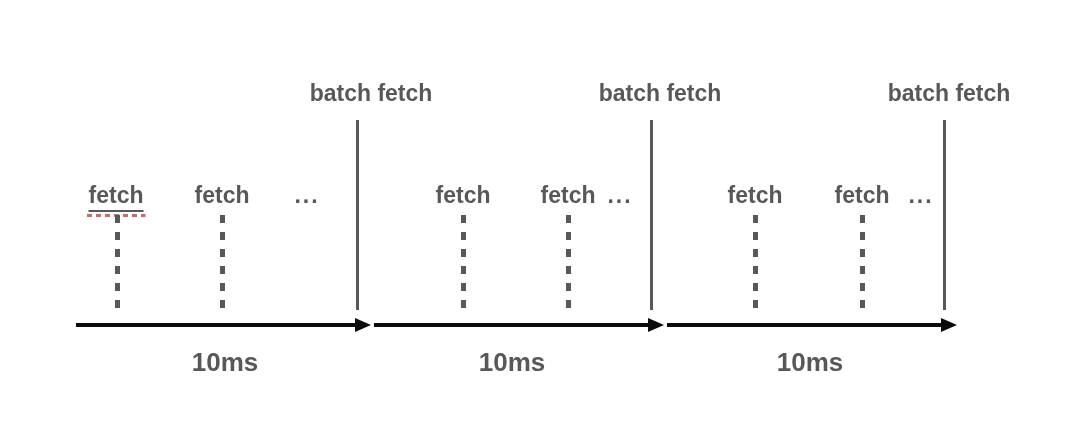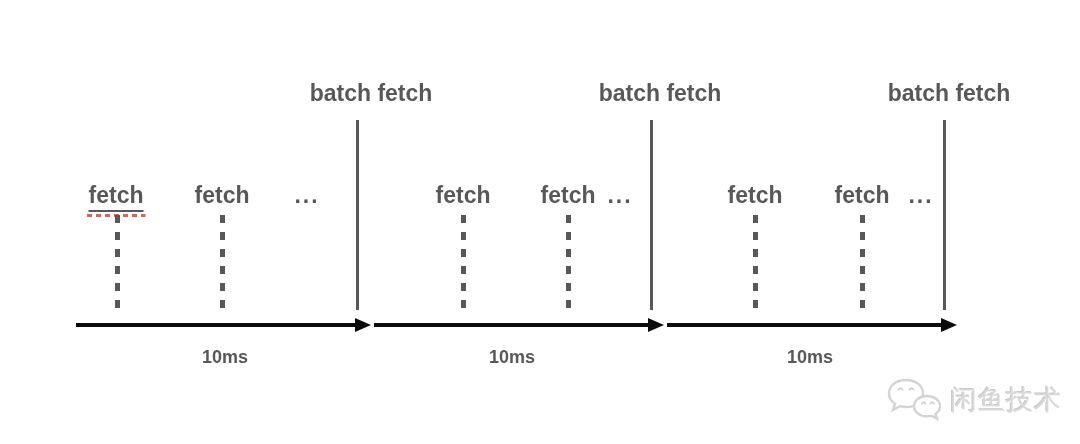--- a/index.html
+++ b/index.html
@@ -41,21 +41,21 @@
     transform: translateX(-50%);
     font-size: 23px;
     font-weight: bold;
     color: #58585a;
     letter-spacing: 2px;
   }
   .duration-label {
     position: absolute;
     top: 347px;
     transform: translateX(-50%);
-    font-size: 18px;
+    font-size: 26px;
     font-weight: bold;
     color: #58585a;
   }
   
   .fetch-label.underlined .txt {
     display: inline-block;
     border-bottom: 2px solid #58585a;
     padding-bottom: 1px;
   }
   .fetch-label.underlined {
@@ -155,29 +155,14 @@
   <div class="arrow-head" style="left:355px"></div>
   <div class="arrow-line" style="left:374px; width:274px"></div>
   <div class="arrow-head" style="left:648px"></div>
   <div class="arrow-line" style="left:667px; width:274px"></div>
   <div class="arrow-head" style="left:941px"></div>
 
   <div class="duration-label" style="left:225px">10ms</div>
   <div class="duration-label" style="left:512px">10ms</div>
   <div class="duration-label" style="left:810px">10ms</div>
 
-  <div class="watermark">
-    <svg class="wm-icon" viewBox="0 0 58 48">
-      <g fill="#ffffff" stroke="#d4d4d4" stroke-width="2.4">
-        <path d="M20 4 C10 4 3 10 3 17.5 C3 22 5.5 25.5 9 27.8 L7 34 L14 30.2 C15.9 30.8 17.9 31 20 31 C30 31 37 25 37 17.5 C37 10 30 4 20 4 Z"></path>
-        <path d="M41 20 C33.5 20 28 24.5 28 30.2 C28 35.8 33.5 40.3 41 40.3 C42.6 40.3 44.1 40.1 45.5 39.7 L51 42.7 L49.4 37.9 C52.2 36 54 33.3 54 30.2 C54 24.5 48.5 20 41 20 Z"></path>
-      </g>
-      <g fill="none" stroke="#d4d4d4" stroke-width="2" stroke-linecap="round">
-        <path d="M12.5 13.5 q2 -2.5 4 0"></path>
-        <path d="M23.5 13.5 q2 -2.5 4 0"></path>
-        <path d="M36 27.5 q1.7 -2.2 3.4 0"></path>
-        <path d="M44.5 27.5 q1.7 -2.2 3.4 0"></path>
-      </g>
-    </svg>
-    <span class="wm-text">闲鱼技术</span>
-  </div>
 
 </div>
 
 </body></html>

